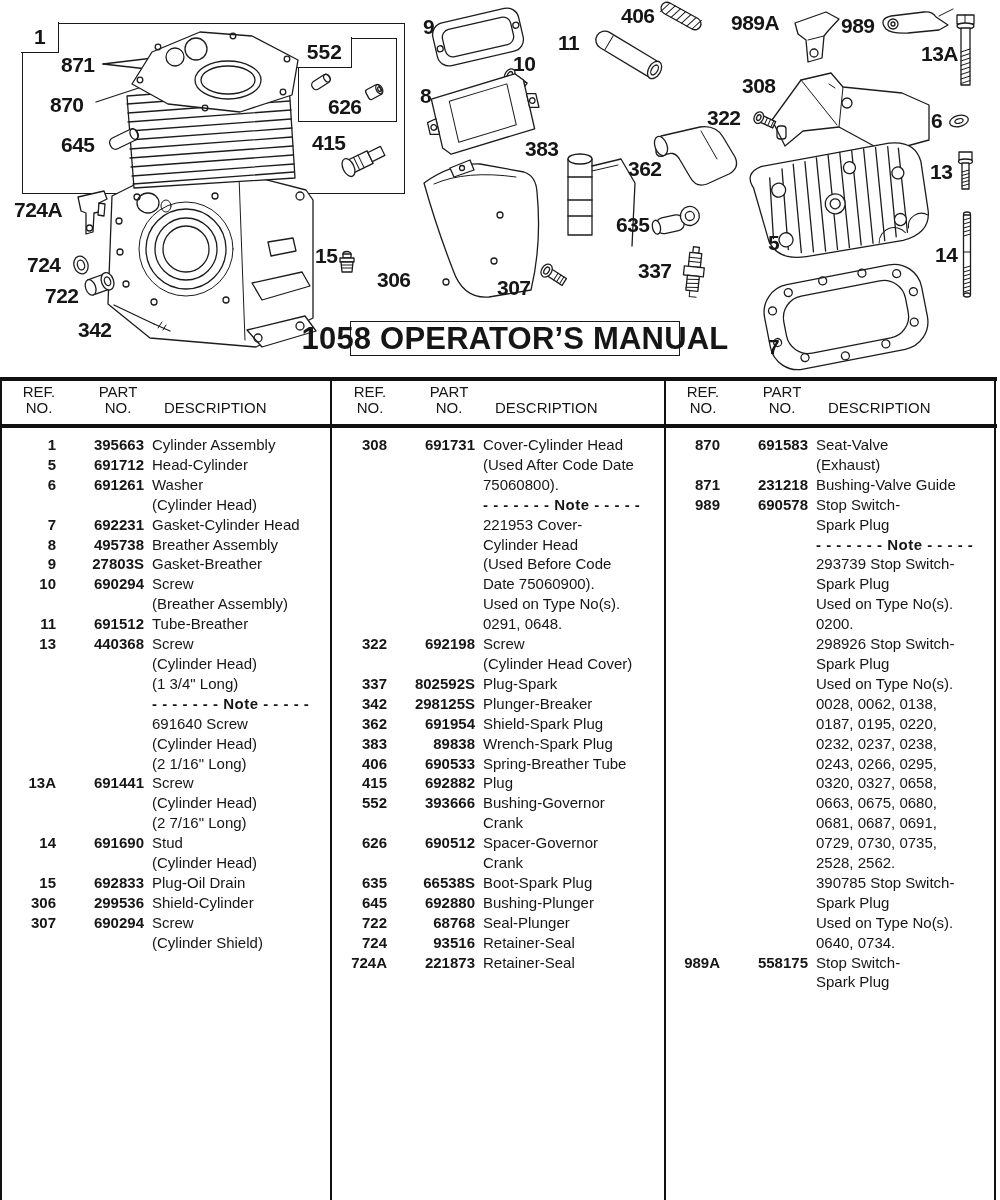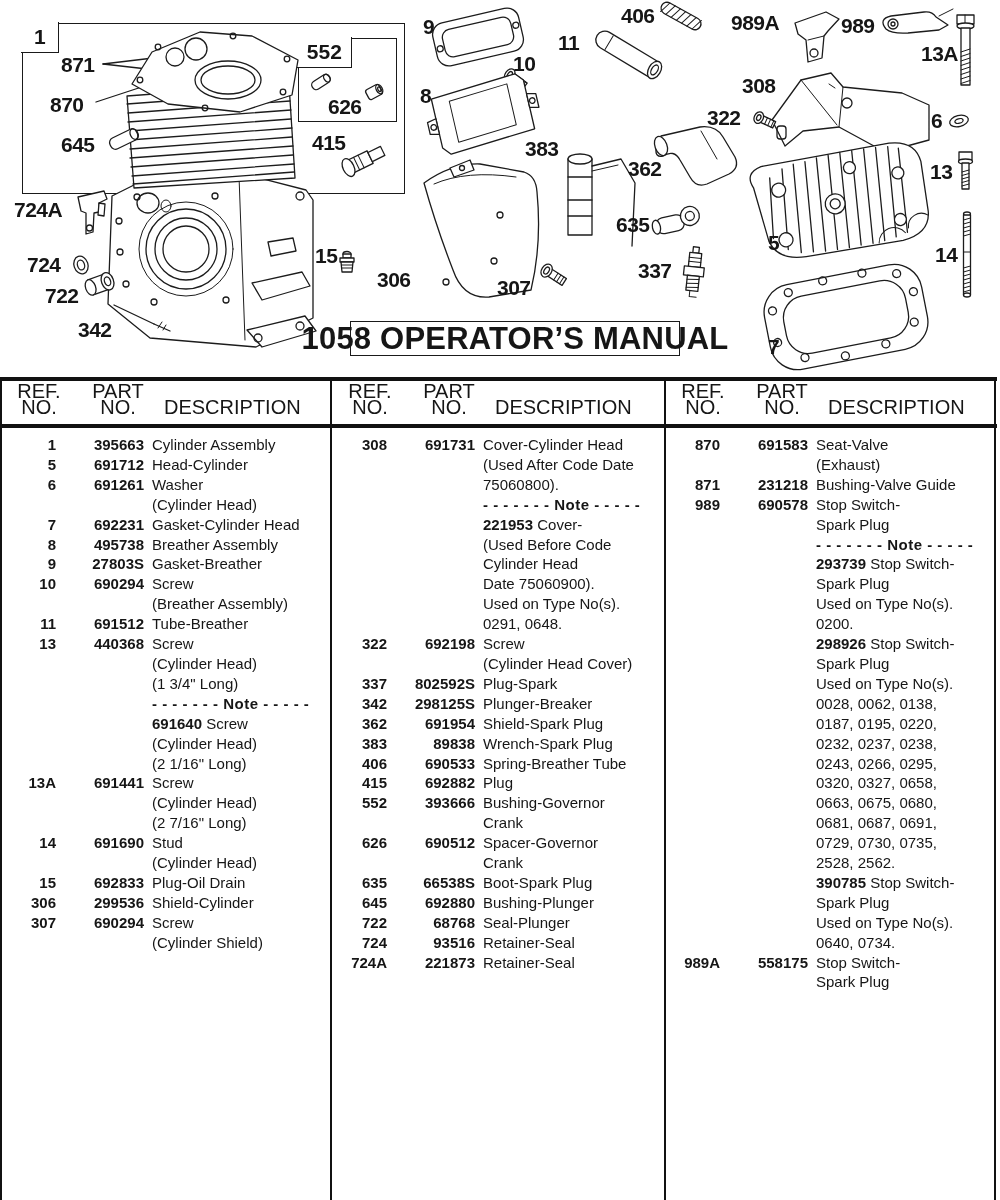--- a/index.html
+++ b/index.html
@@ -29,29 +29,29 @@
   .rule.mid{top:47px;}
   .vline{position:absolute;top:0;bottom:0;width:1.7px;background:#111;}
   .vline.v0{left:0;width:2.2px;}
   .vline.v1{left:330px;}
   .vline.v2{left:664px;}
   .vline.v3{left:994px;width:2.2px;}
   .col{position:absolute;top:0;bottom:0;}
   .col.c1{left:3px;width:325px;}
   .col.c2{left:334px;width:328px;}
   .col.c3{left:667px;width:325px;}
-  .hdr{position:absolute;top:7px;left:3px;right:10px;display:grid;grid-template-columns:66px 92px 1fr;font-size:20px;}
+  .hdr{position:absolute;top:7px;left:3px;right:10px;display:grid;grid-template-columns:66px 92px 1fr;font-size:15px;}
   .h2{display:flex;flex-direction:column;align-items:center;line-height:15.5px;}
   .h-desc{align-self:end;text-align:left;line-height:15.5px;}
   .col-body{position:absolute;top:51px;left:0;right:0;padding:7px 0 0 3px;}
   .trow{display:grid;grid-template-columns:50px 80px 1fr;column-gap:8px;line-height:19.9px;font-size:15px;}
   .c-ref,.c-part{text-align:right;font-weight:bold;white-space:nowrap;}
   .c-desc{white-space:nowrap;}
   .c-desc.note{font-weight:bold;letter-spacing:0.5px;}
-  .c-desc b{font-weight:bold;}
+  .c-desc b{font-weight:normal;}
 </style>
 </head>
 <body>
 
 <div class="page">
 
   <div class="gbox" style="left:22px;top:23px;width:381px;height:169px">
     <span class="gbox-label">1</span>
   </div>
   <div class="gbox" style="left:298px;top:38px;width:97px;height:82px">
@@ -592,26 +592,26 @@
             <span class="c-desc note">- - - - - - - Note - - - - -</span>
           </div>
           <div class="trow">
             <span class="c-ref"></span>
             <span class="c-part"></span>
             <span class="c-desc"><b>221953</b> Cover-</span>
           </div>
           <div class="trow">
             <span class="c-ref"></span>
             <span class="c-part"></span>
+            <span class="c-desc">Cylinder Head</span>
+          </div>
+          <div class="trow">
+            <span class="c-ref"></span>
+            <span class="c-part"></span>
             <span class="c-desc">(Used Before Code</span>
-          </div>
-          <div class="trow">
-            <span class="c-ref"></span>
-            <span class="c-part"></span>
-            <span class="c-desc">Cylinder Head</span>
           </div>
           <div class="trow">
             <span class="c-ref"></span>
             <span class="c-part"></span>
             <span class="c-desc">Date 75060900).</span>
           </div>
           <div class="trow">
             <span class="c-ref"></span>
             <span class="c-part"></span>
             <span class="c-desc">Used on Type No(s).</span>

